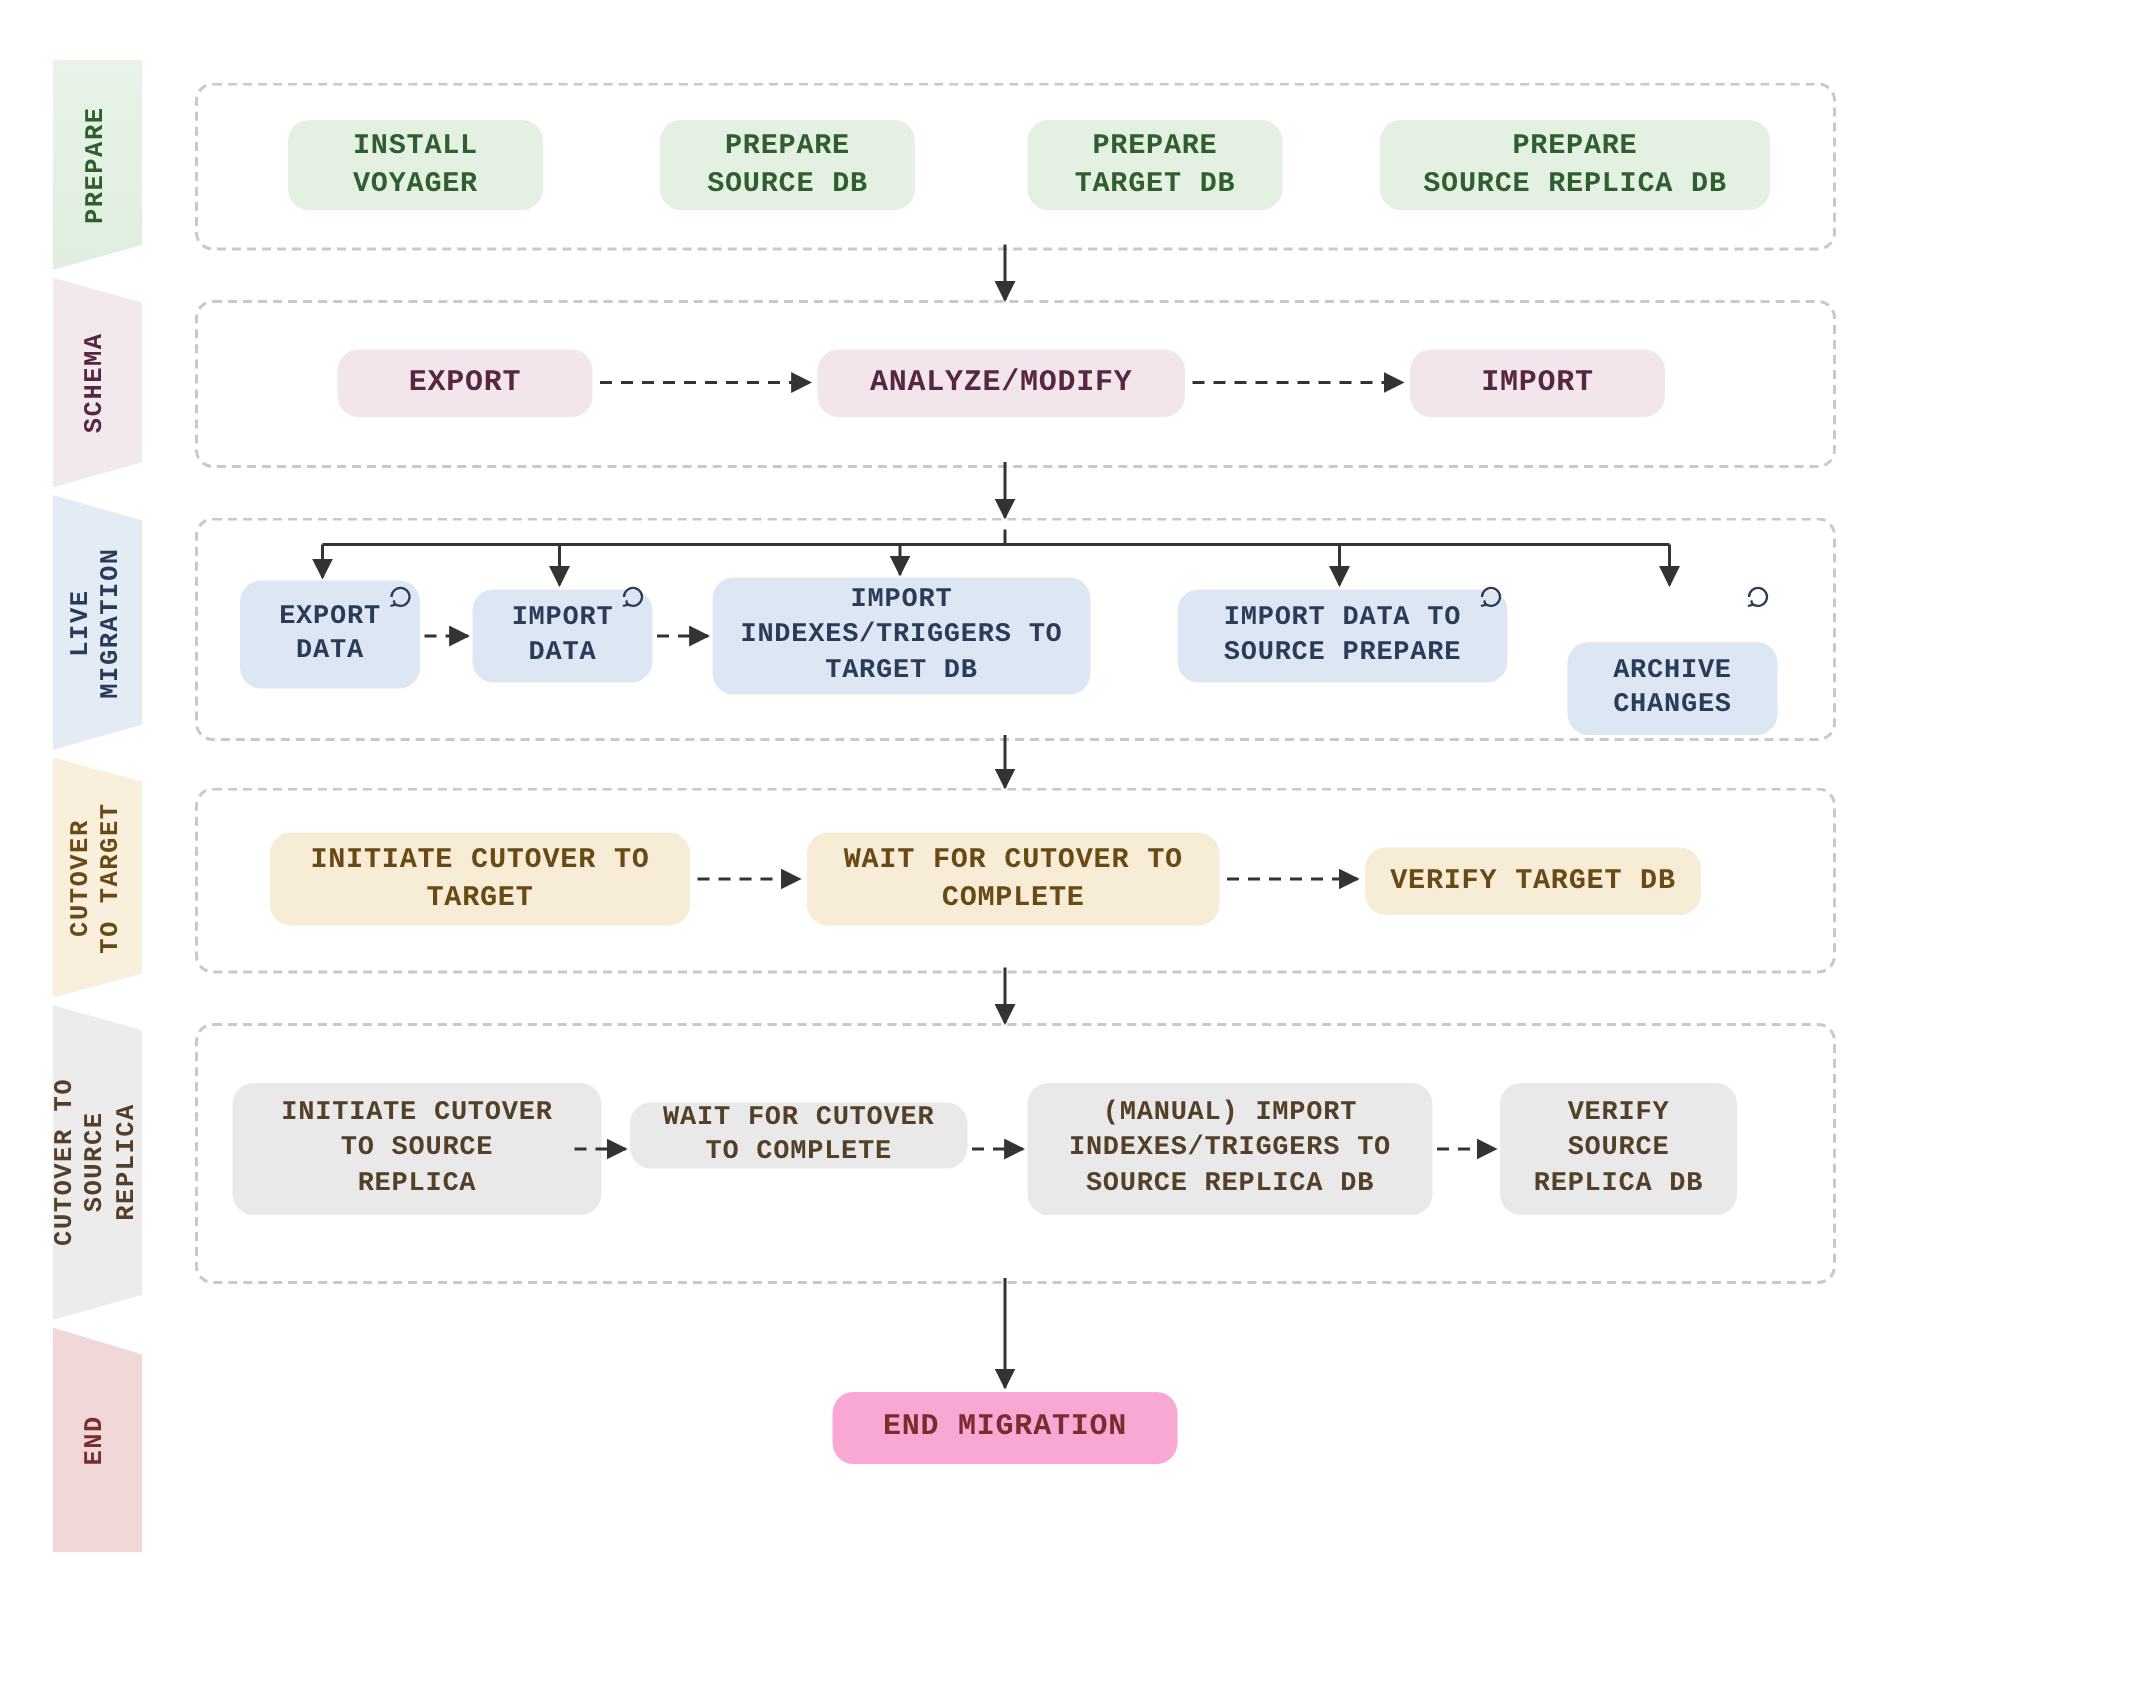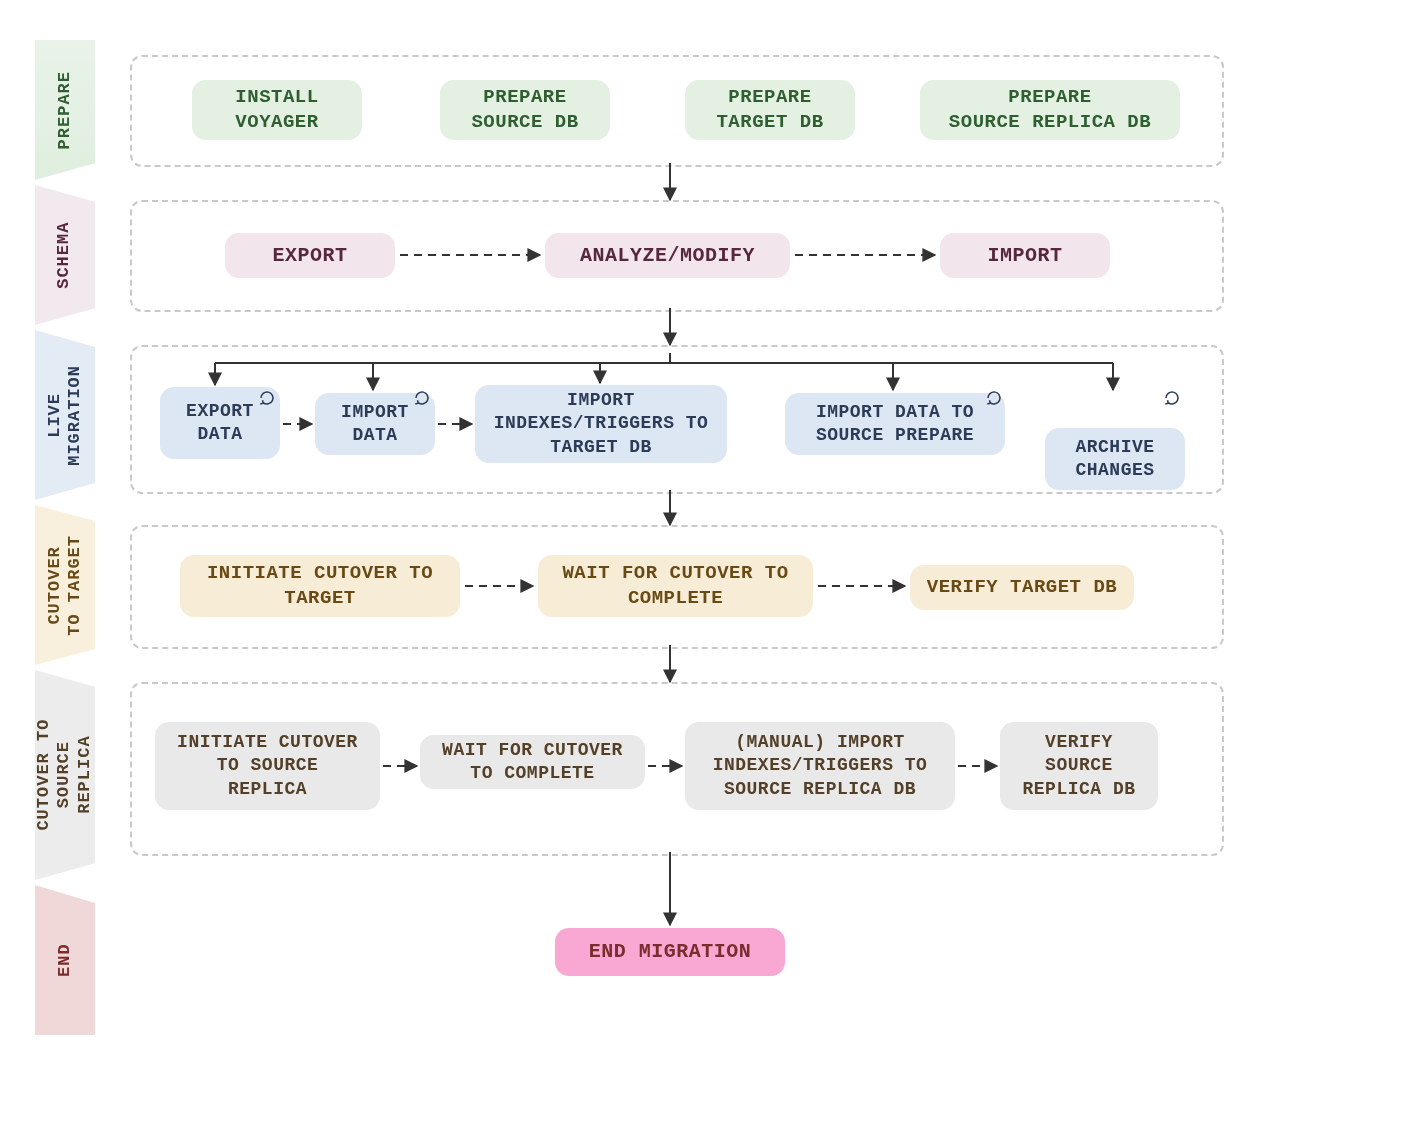--- a/index.html
+++ b/index.html
@@ -179,24 +179,24 @@
         <path d="M3 20 l4 -1 l-1 -4" fill="none" stroke="#2b3b58" stroke-width="2"></path>
       </svg>
   </div>
 
   <div class="node tan" style="left:180px; top:555px; width:280px; height:62px; white-space:pre;">INITIATE CUTOVER TO
 TARGET</div>
   <div class="node tan" style="left:538px; top:555px; width:275px; height:62px; white-space:pre;">WAIT FOR CUTOVER TO
 COMPLETE</div>
   <div class="node tan" style="left:910px; top:565px; width:224px; height:45px;">VERIFY TARGET DB</div>
 
-  <div class="node gray" style="left:155px; top:722px; width:225px; height:88px; white-space:pre;">INITIATE CUTOVER
+  <div class="node gray" style="left:155px; top:722px; width:246px; height:88px; white-space:pre;">INITIATE CUTOVER
 TO SOURCE
 REPLICA</div>
-  <div class="node gray" style="left:420px; top:735px; width:225px; height:54px; white-space:pre;">WAIT FOR CUTOVER
+  <div class="node gray" style="left:420px; top:735px; width:225px; height:44px; white-space:pre;">WAIT FOR CUTOVER
 TO COMPLETE</div>
   <div class="node gray" style="left:685px; top:722px; width:270px; height:88px; white-space:pre;">(MANUAL) IMPORT
 INDEXES/TRIGGERS TO
 SOURCE REPLICA DB</div>
   <div class="node gray" style="left:1000px; top:722px; width:158px; height:88px; white-space:pre;">VERIFY
 SOURCE
 REPLICA DB</div>
 
   <div class="node rose" style="left:555px; top:928px; width:230px; height:48px;">END MIGRATION</div>
 

